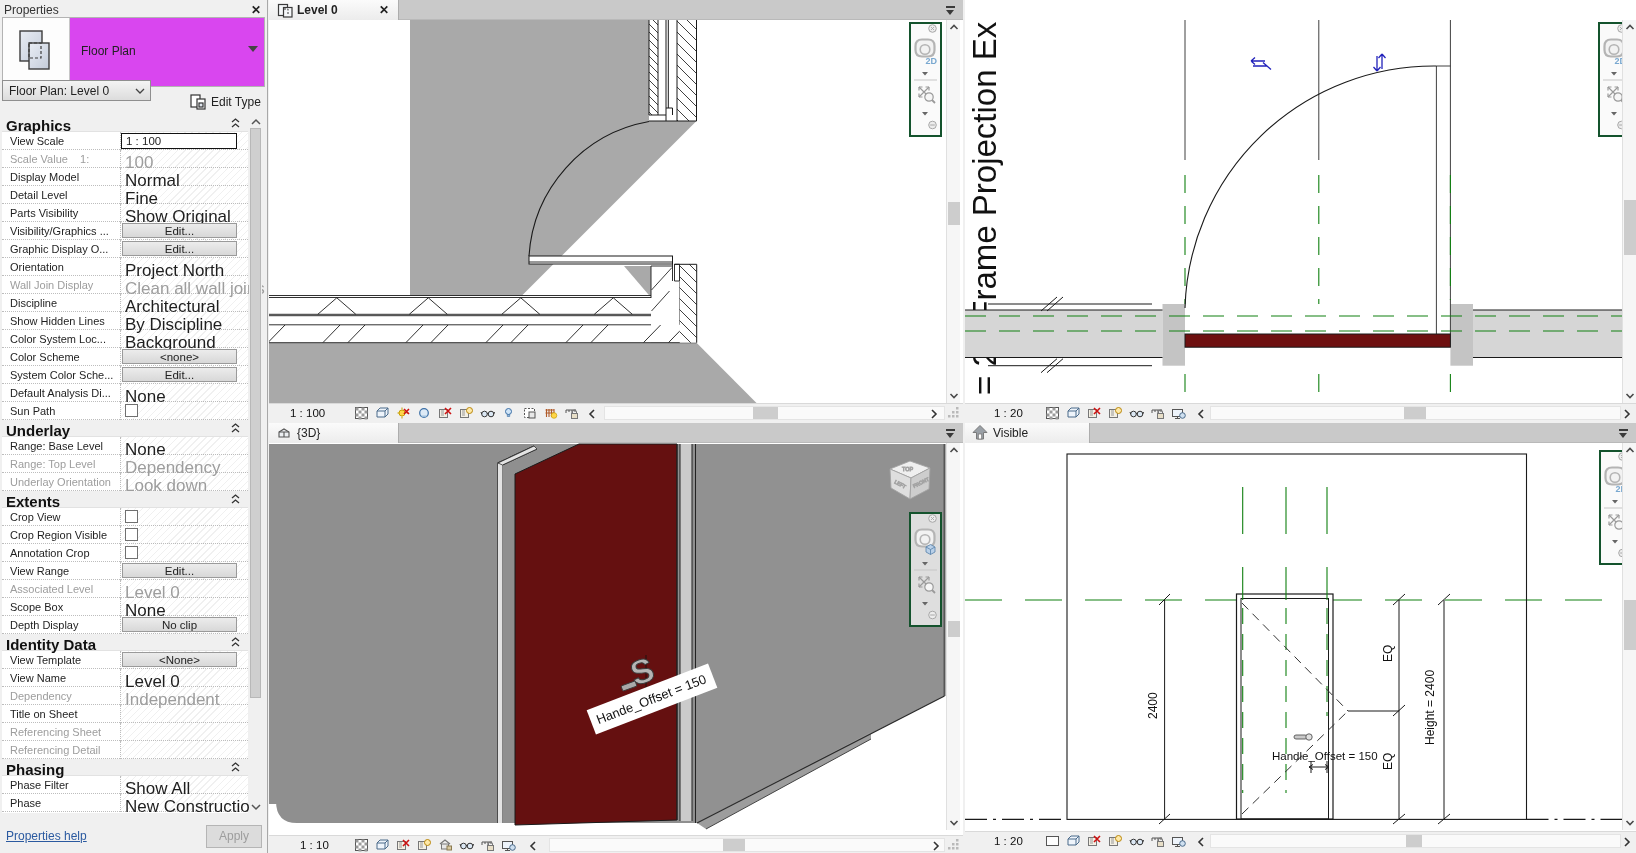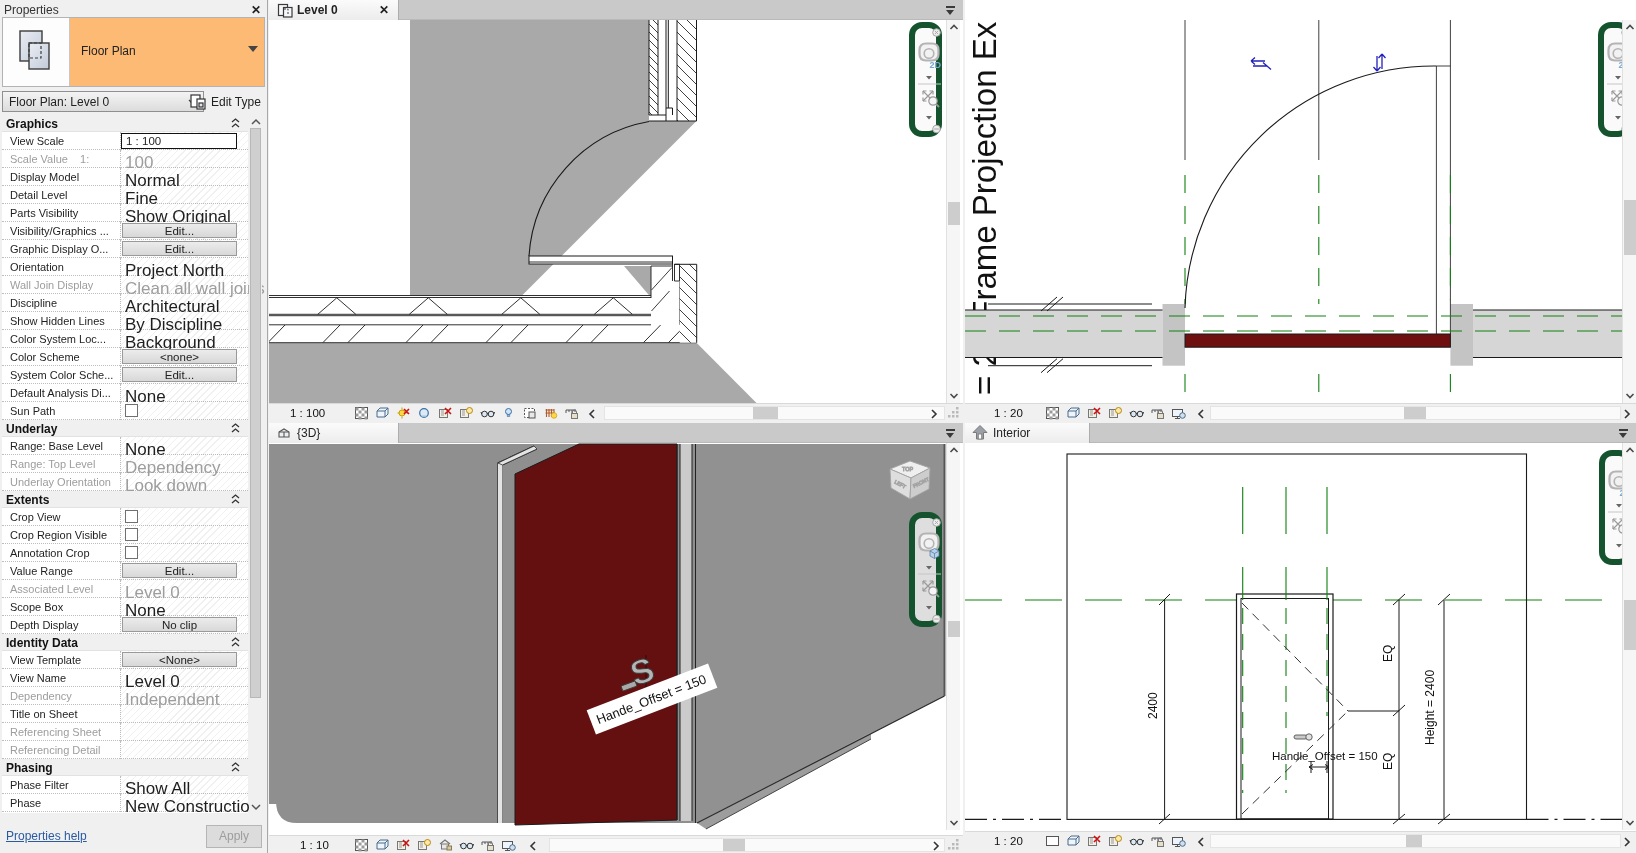--- a/index.html
+++ b/index.html
@@ -2,32 +2,32 @@
 <html><head><meta charset="utf-8"><title>Revit</title>
 <style>
 *{box-sizing:border-box;margin:0;padding:0}
 html,body{width:1636px;height:853px;overflow:hidden}
 body{font-family:"Liberation Sans",sans-serif;font-size:11px;background:#f0f0f0;position:relative;color:#1e1e1e}
 .abs{position:absolute}
 
 #props{position:absolute;left:0;top:0;width:268px;height:853px;background:#f0f0f0;border-right:1px solid #a8a8a8}
 #ptitle{position:absolute;left:4px;top:3px;font-size:12px;color:#333}
 #pclose{position:absolute;right:6px;top:3px;font-size:12px;color:#222;font-weight:bold}
-#typesel{position:absolute;left:2px;top:17px;width:263px;height:70px;background:#fdba74;border:1px solid #b3b3b3}
+#typesel{position:absolute;left:2px;top:17px;width:263px;height:70px;background:#d946ef;border:1px solid #b3b3b3}
 #typesel .ibox{position:absolute;left:0;top:0;width:67px;height:68px;border-right:1px solid #c6c6c6;background:#fdfdfd}
 #typesel .tname{position:absolute;left:78px;top:26px;font-size:12px;color:#222}
 #typesel .drop{position:absolute;right:6px;top:28px;width:0;height:0;border-left:5px solid transparent;border-right:5px solid transparent;border-top:6px solid #444}
-#combo{position:absolute;left:2px;top:91px;width:202px;height:21px;background:linear-gradient(#f4f4f4,#dcdcdc);border:1px solid #8f8f8f}
+#combo{position:absolute;left:2px;top:80px;width:149px;height:21px;background:linear-gradient(#f4f4f4,#dcdcdc);border:1px solid #8f8f8f}
 #combo span{position:absolute;left:6px;top:3px;font-size:12px;color:#222}
 #combo .chev{position:absolute;right:5px;top:4px;color:#444;font-size:10px}
 #edittype{position:absolute;left:189px;top:91px;width:76px;height:22px}
 #edittype span{position:absolute;left:22px;top:4px;font-size:12px;color:#222}
 #grid{position:absolute;left:2px;top:115px;width:246px;height:698px;background:#fff}
 .sec{position:absolute;left:0;width:246px;height:17px;background:#f0f0f0;border-bottom:1px solid #e2e2e2}
-.sec b{position:absolute;left:4px;top:2px;font-size:12px;color:#111;font-weight:bold}
+.sec b{position:absolute;left:4px;top:2px;font-size:15px;color:#111;font-weight:bold}
 .row{position:absolute;left:0;width:246px;height:18px;border-bottom:1px dotted #bdbdbd}
 .row .lb{position:absolute;left:8px;top:2.5px;width:108px;white-space:nowrap;overflow:hidden;font-size:11px}
 .row .vl{position:absolute;left:118px;top:0;width:128px;height:18px;border-left:1px dotted #bdbdbd;
   background-image:repeating-linear-gradient(135deg,rgba(150,150,150,.14) 0 1px,transparent 1px 5px)}
 .row .vtx{position:absolute;left:4px;top:2.5px;font-size:17px;white-space:nowrap}
 .gray{color:#9d9d9d}
 .btn{position:absolute;left:1px;top:1px;width:115px;height:15px;background:linear-gradient(#ececec,#d8d8d8);border:1px solid #9a9a9a;text-align:center;font-size:11.5px;line-height:14px;color:#222}
 .focusv{position:absolute;left:0px;top:1px;width:116px;height:16px;background:#fff;border:1px solid #111;font-size:11.5px;line-height:15px;padding-left:4px}
 .chk{position:absolute;left:4px;top:2px;width:13px;height:13px;background:#fff;border:1px solid #707070}
 #phelp{position:absolute;left:6px;top:829px;color:#2b5aa0;text-decoration:underline;font-size:12px}
@@ -45,21 +45,21 @@
 .mdrop div{width:9px;height:2px;background:#3a3a3a;margin:0 1px 2px 1px}
 .mdrop span{display:block;width:0;height:0;margin-left:1px;border-left:4.5px solid transparent;border-right:4.5px solid transparent;border-top:5px solid #3a3a3a}
 .content{position:absolute;left:0;top:20px;background:#fff;overflow:hidden}
 .vsb{position:absolute;width:14px;top:20px;background:#f6f6f6;border-left:1px solid #e0e0e0}
 .vsb .vth{position:absolute;left:1px;width:12px;background:#cdcdcd}
 .ctrl{position:absolute;left:0;right:0;bottom:0;background:#f0f0f0;border-top:1px solid #d9d9d9}
 .scale{position:absolute;top:3px;font-size:11.5px;color:#111}
 .cicons{position:absolute;top:2px;height:14px}
 .hsb{position:absolute;top:2px;height:14px;background:#fafafa;border:1px solid #e4e4e4}
 .hth{position:absolute;top:0px;height:12px;background:#cdcdcd}
-.navbar{position:absolute;width:33px;height:115px;border:6px solid #14532d;border-radius:13px;background:rgba(248,248,248,.75)}
+.navbar{position:absolute;width:33px;height:115px;border:2px solid #14532d;border-radius:0;background:rgba(248,248,248,.75)}
 </style></head><body>
 <div id="props">
     <div id="ptitle">Properties</div>
     <div id="pclose">✕</div>
     <div id="typesel">
  <div class="ibox"><svg width="67" height="68">
           <g stroke="#3c3c3c" fill="none">
   <rect x="17" y="13" width="22" height="30" fill="url(#gpln)" stroke-width="1.4"></rect>
   <rect x="26" y="25" width="20" height="26" fill="url(#gpln)" stroke-width="1.4"></rect>
   <rect x="26" y="25" width="12" height="15" stroke-dasharray="3 2" stroke-width="1.2"></rect>
@@ -235,21 +235,21 @@
           <span class="chk"></span>
         </span>
       </div>
       <div class="row" style="top:429px">
         <span class="lb">Annotation Crop</span>
         <span class="vl">
           <span class="chk"></span>
         </span>
       </div>
       <div class="row" style="top:447px">
-        <span class="lb">Value Range</span>
+        <span class="lb">View Range</span>
         <span class="vl">
           <span class="btn">Edit...</span>
         </span>
       </div>
       <div class="row" style="top:465px">
         <span class="lb gray">Associated Level</span>
         <span class="vl">
           <span class="vtx gray">Level 0</span>
         </span>
       </div>
@@ -804,21 +804,21 @@
       </svg>
     </div>
   </div>
 <div class="vp" style="left:965px;top:423px;width:671px;height:430px">
     <div class="tabbar">
       <div class="tab" style="width:125px">
         <svg width="18" height="16" style="position:absolute;left:6px;top:2px">
         <path d="M9 0.5 L16 7.5 L12.5 7.5 L12.5 14 L5.5 14 L5.5 7.5 L2 7.5 Z" fill="#9aa0a6" stroke="#7a7a7a"></path>
         <rect x="7.3" y="9" width="3.4" height="5" fill="#fff" stroke="#7a7a7a" stroke-width=".8"></rect>
         </svg>
-        <span class="tt" style="">Interior</span>
+        <span class="tt" style="">Visible</span>
       </div>
       <div class="mdrop" style="right:7px">
         <div></div>
         <span></span>
       </div>
     </div>
     <div class="content" style="width:657px;height:387px"><svg width="657" height="387" viewBox="0 0 657 387">
 <path d="M0,157 H657" stroke="#118011" stroke-width="1.1" fill="none" stroke-dasharray="37 23"></path>
 
 <rect x="102" y="11" width="459.5" height="365.4" fill="none" stroke="#1a1a1a" stroke-width="1.1"></rect>

